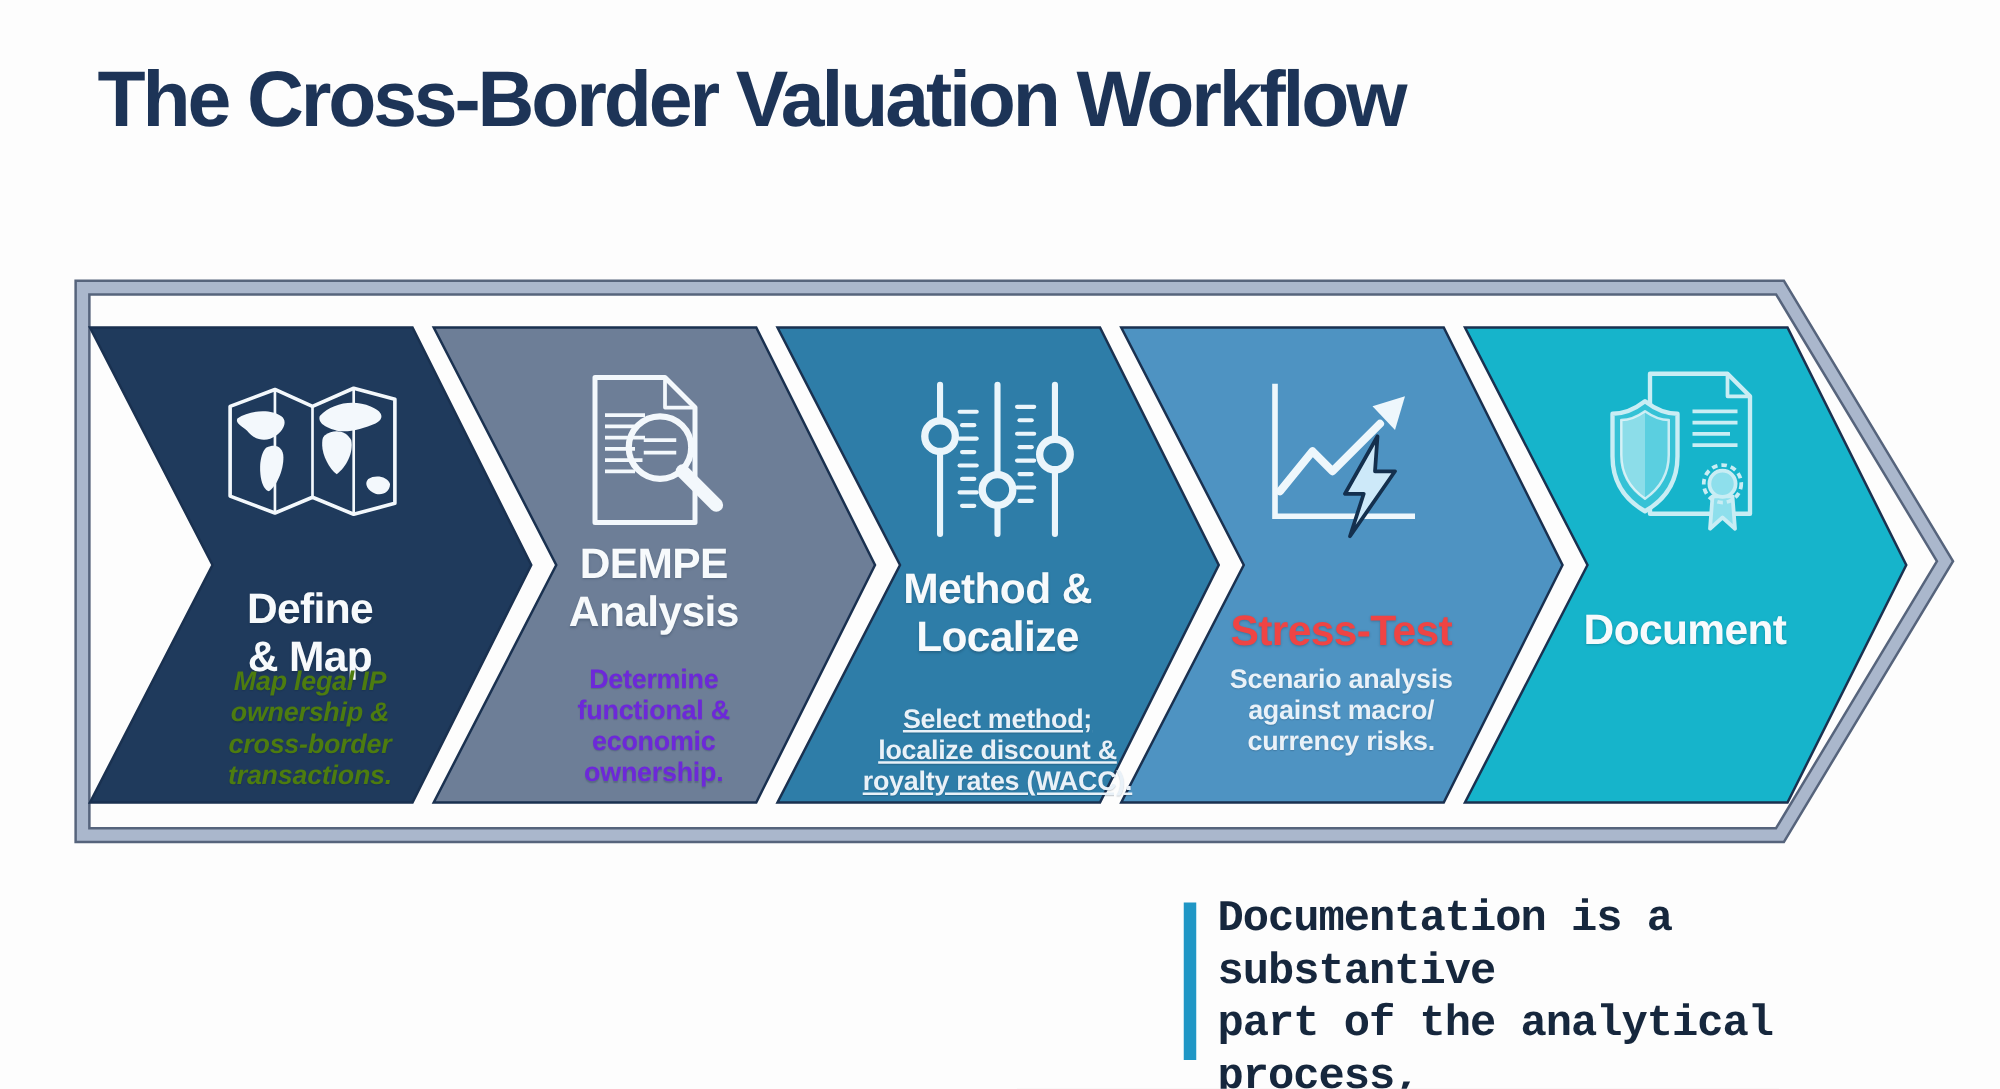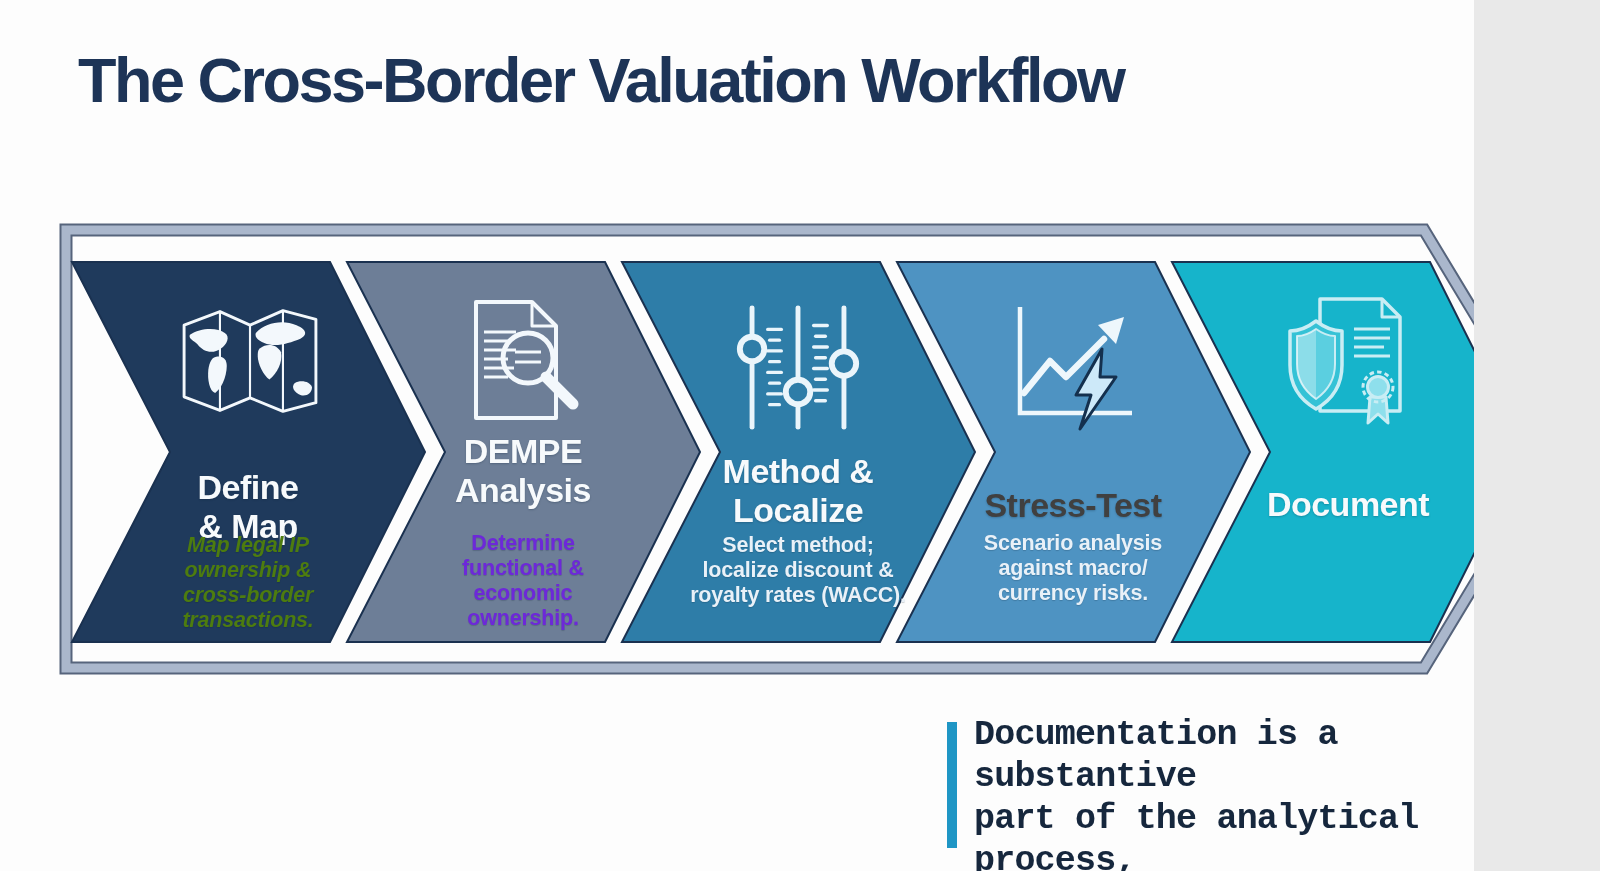--- a/index.html
+++ b/index.html
@@ -1,18 +1,18 @@
 <!DOCTYPE html>
 <html><head>
 <meta charset="utf-8">
 <style>
   html,body { margin:0; padding:0; }
   body { background:#e9e9e9; }
   .canvas {
-    position:relative; width:1474px; height:871px;
+    position:relative; width:1600px; height:871px;
     background:#fdfdfd; overflow:hidden;
     font-family:"Liberation Sans", sans-serif;
   }
   .title {
     position:absolute; left:78px; top:44px; margin:0;
     font-size:63px; font-weight:bold; letter-spacing:-2.5px;
     color:#1d3457;
   }
   .scene { position:absolute; left:0; top:0; width:1600px; height:871px; }
   .icon { position:absolute; }
@@ -28,21 +28,21 @@
     letter-spacing:-0.2px; white-space:pre-line; color:#e9f1f8;
     text-shadow:0 1px 1px rgba(10,30,50,0.2);
   }
   .t1 { left:98px;  top:468px; }
   .t2 { left:373px; top:432px; }
   .t3 { left:648px; top:452px; }
   .t4 { left:923px; top:486px; }
   .t5 { left:1198px;top:485px; }
   .d1 { left:98px;  top:533px; }
   .d2 { left:373px; top:531px; }
-  .d3 { left:648px; top:533px; }
+  .d3 { left:648px; top:563px;text-decoration:underline; }
   .d4 { left:923px; top:531px; }
   .d5 { left:1198px;top:531px; }
   .i1 { left:172px; top:298px; }
   .i2 { left:452px; top:296px; }
   .i3 { left:733px; top:302px; }
   .i4 { left:1006px;top:299px; }
   .i5 { left:1278px;top:295px; }
   .callout-bar {
     position:absolute; left:947px; top:722px; width:10px; height:126px;
     background:#1f96c5;
@@ -174,21 +174,21 @@
 functional &amp;
 economic
 ownership.</div>
 
   <div class="step-title t3" style="color: rgb(247, 250, 252);">Method &amp;
 Localize</div>
   <div class="step-desc d3" style="color: rgb(233, 241, 248);">Select method;
 localize discount &amp;
 royalty rates (WACC).</div>
 
-  <div class="step-title t4" style="color: #404040;">Stress-Test</div>
+  <div class="step-title t4" style="color: #ef4444;">Stress-Test</div>
   <div class="step-desc d4" style="color: rgb(233, 241, 248);">Scenario analysis
 against macro/
 currency risks.</div>
 
   <div class="step-title t5" style="color: rgb(247, 250, 252);">Document</div>
 
   <div class="callout-bar" style="background-color: rgb(31, 150, 197);"></div>
   <div class="callout-text" style="color: rgb(22, 39, 61); font-family: Liberation Mono, monospace;">Documentation is a substantive
 part of the analytical process,
 not an afterthought.</div>

